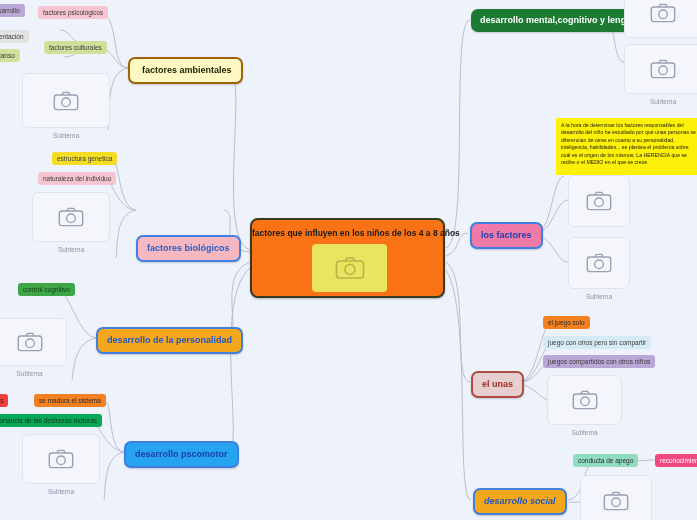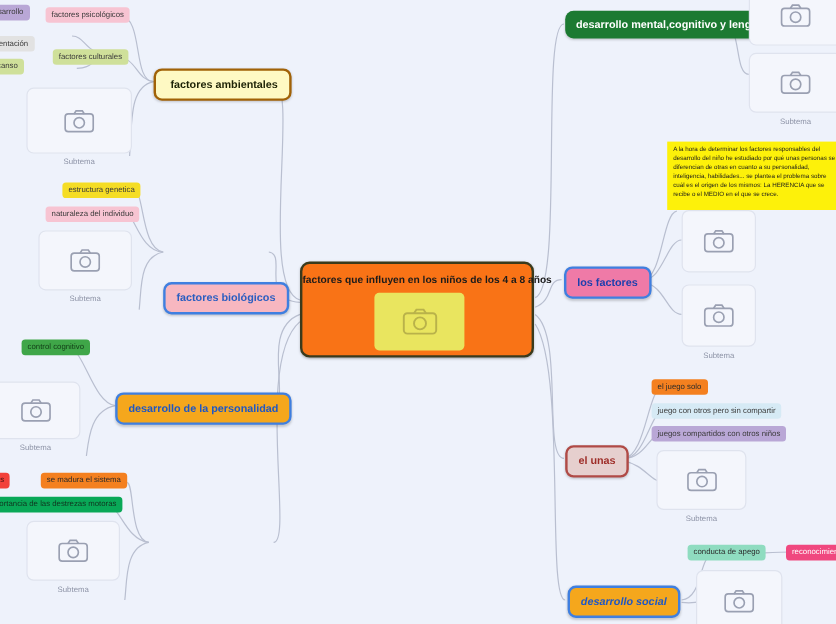--- a/index.html
+++ b/index.html
@@ -128,20 +128,21 @@
         <rect x="1.5" y="5" width="27" height="17" rx="3" fill="none" stroke="#b9b24a" stroke-width="1.6"></rect>
         <path d="M10 5 L12 2 L18 2 L20 5" fill="none" stroke="#b9b24a" stroke-width="1.6"></path>
         <circle cx="15" cy="13.5" r="5" fill="none" stroke="#b9b24a" stroke-width="1.6"></circle>
       </svg>
     </div>
   </div>
 
   <div class="node main n-ambientales">factores ambientales</div>
   <div class="node main n-biologicos">factores biológicos</div>
   <div class="node main n-personalidad">desarrollo de la personalidad</div>
+  <div class="node main n-psicomotor">desarrollo pscomotor</div>
   <div class="node main n-mental">desarrollo mental,cognitivo y lenguaje</div>
   <div class="node main n-losfactores">los factores</div>
   <div class="node main n-juego">el unas</div>
   <div class="node main n-social">desarrollo social</div>
 
   <div class="node leaf" style="left:-14px;top:4px;background:#b9a7d6;color:#3a3a3a;">desarrollo</div>
   <div class="node leaf" style="left:38px;top:6px;background:#f7c4d2;color:#3a3a3a;">factores psicológicos</div>
   <div class="node leaf" style="left:-18px;top:30px;background:#e2e2e2;color:#3a3a3a;">alimentación</div>
   <div class="node leaf" style="left:-18px;top:49px;background:#cfe09a;color:#3a3a3a;">descanso</div>
   <div class="node leaf" style="left:44px;top:41px;background:#cfe09a;color:#3a3a3a;">factores culturales</div>

